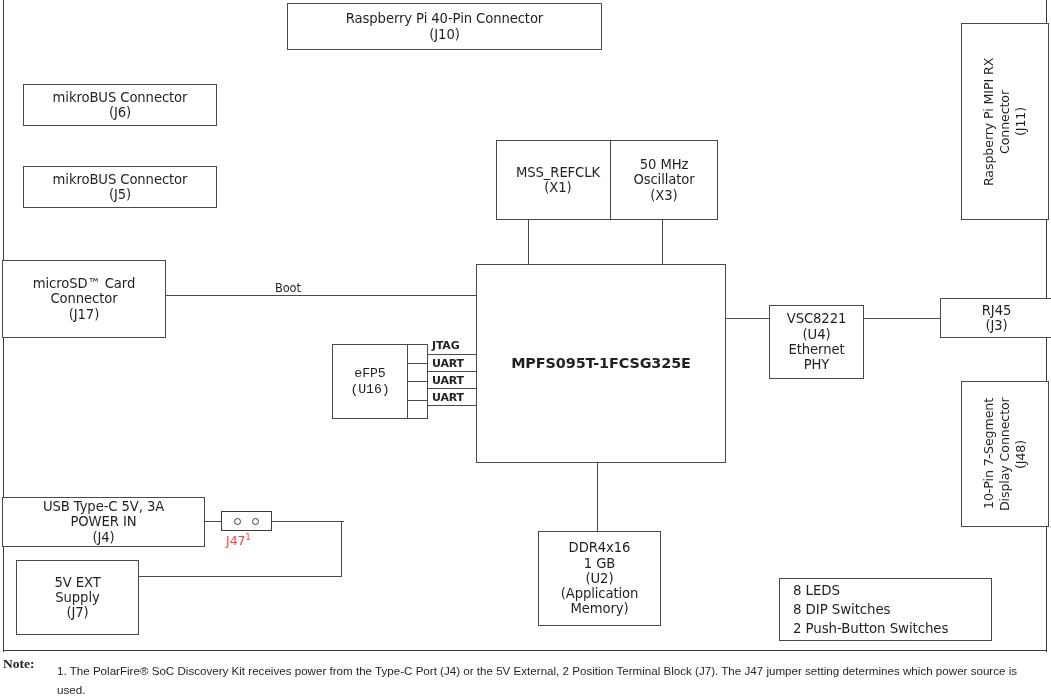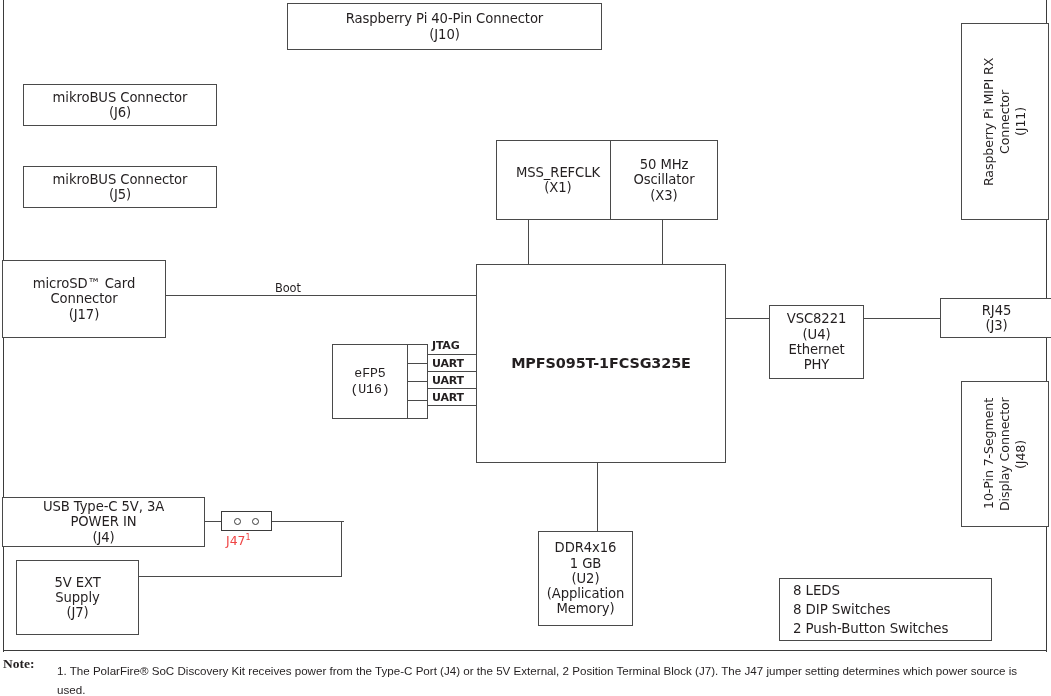--- a/index.html
+++ b/index.html
@@ -224,21 +224,21 @@
 Ethernet
 PHY</div>
 
   <div class="box" style="left:940px; top:298px; width:113px; height:40px;">RJ45
 (J3)</div>
 
   <div class="box vert" style="left:961px; top:381px; width:88px; height:146px;">10-Pin 7-Segment
 Display Connector
 (J48)</div>
 
-  <div class="box" style="left:538px; top:531px; width:95px; height:95px;">DDR4x16
+  <div class="box" style="left:538px; top:531px; width:123px; height:95px;">DDR4x16
 1 GB
 (U2)
 (Application
 Memory)</div>
 
   <div class="box" style="left:2px; top:497px; width:203px; height:50px;">USB Type-C 5V, 3A
 POWER IN
 (J4)</div>
 
   <div class="box" style="left:16px; top:560px; width:123px; height:75px;">5V EXT

